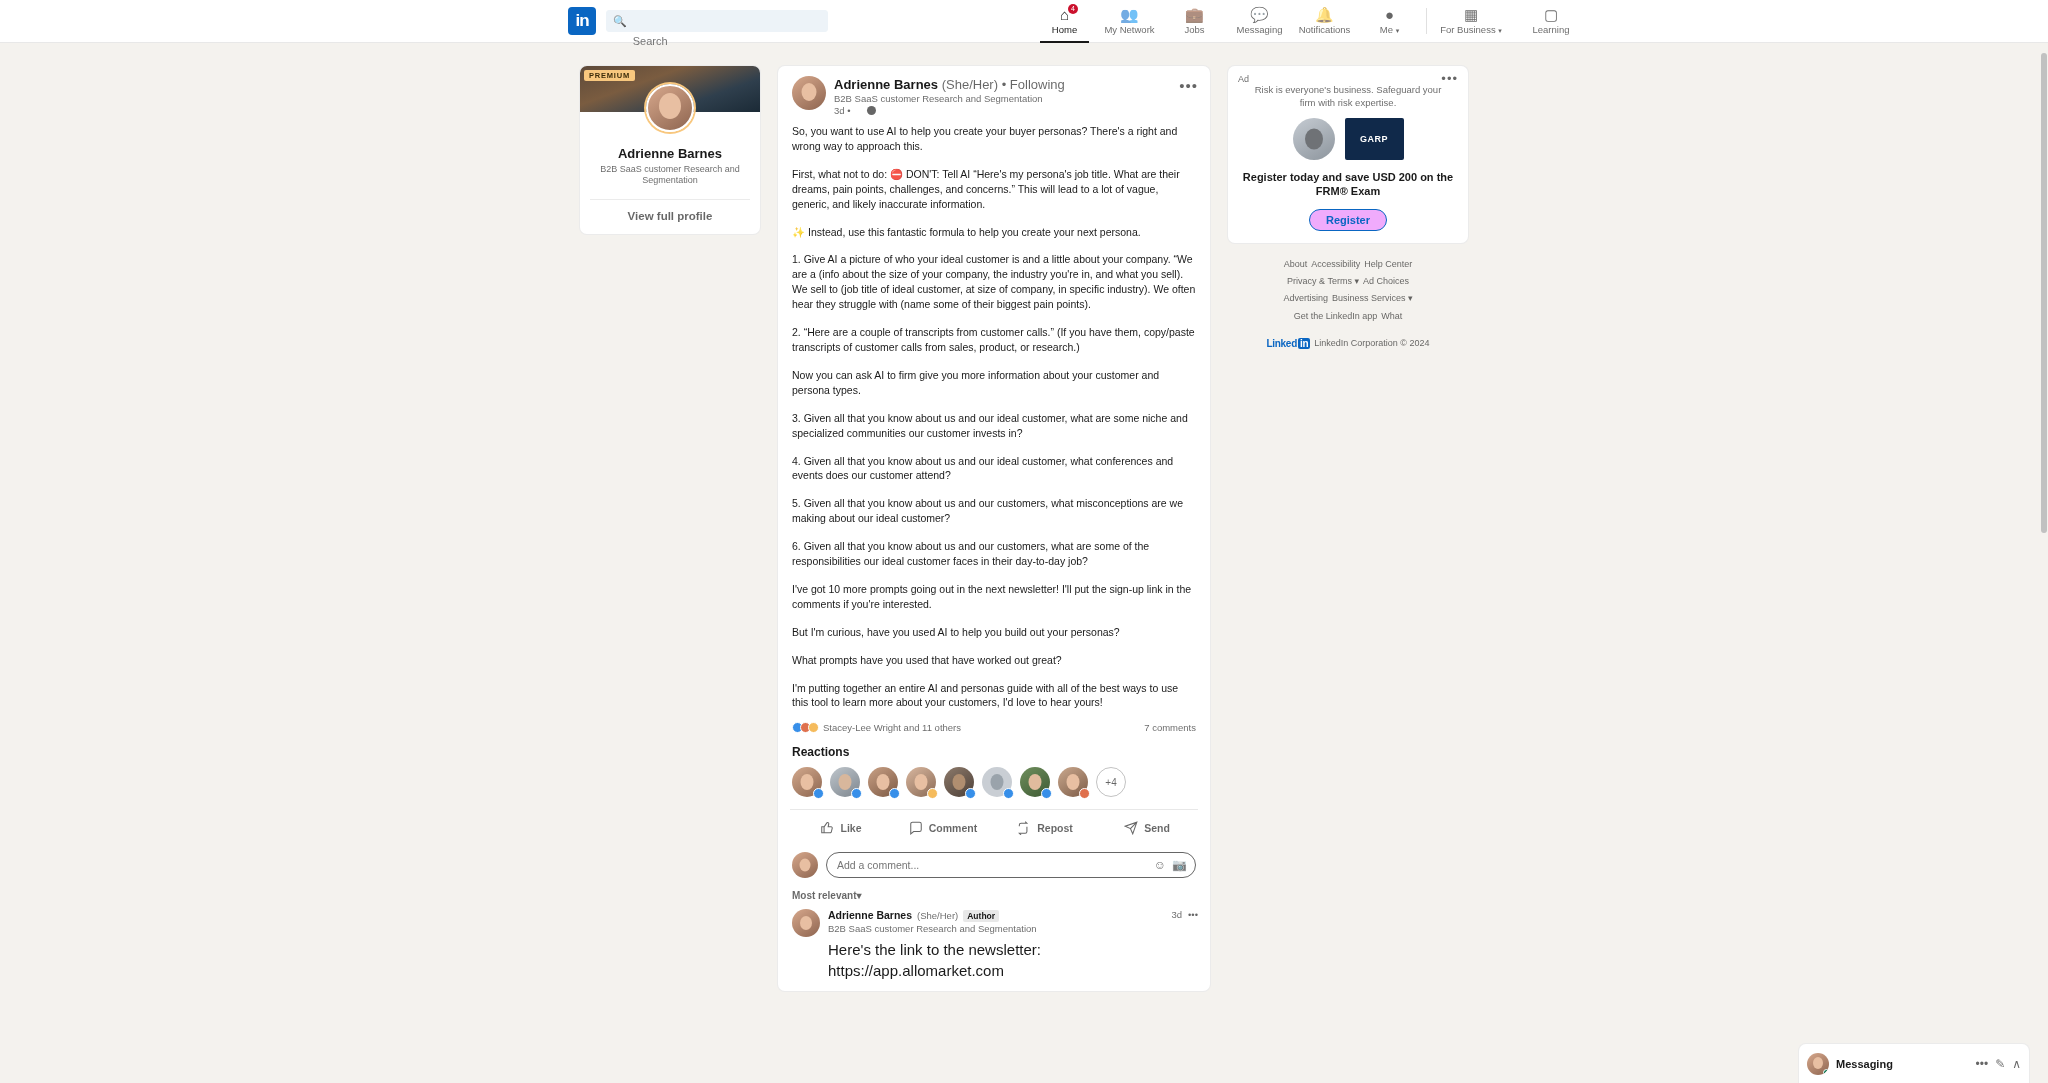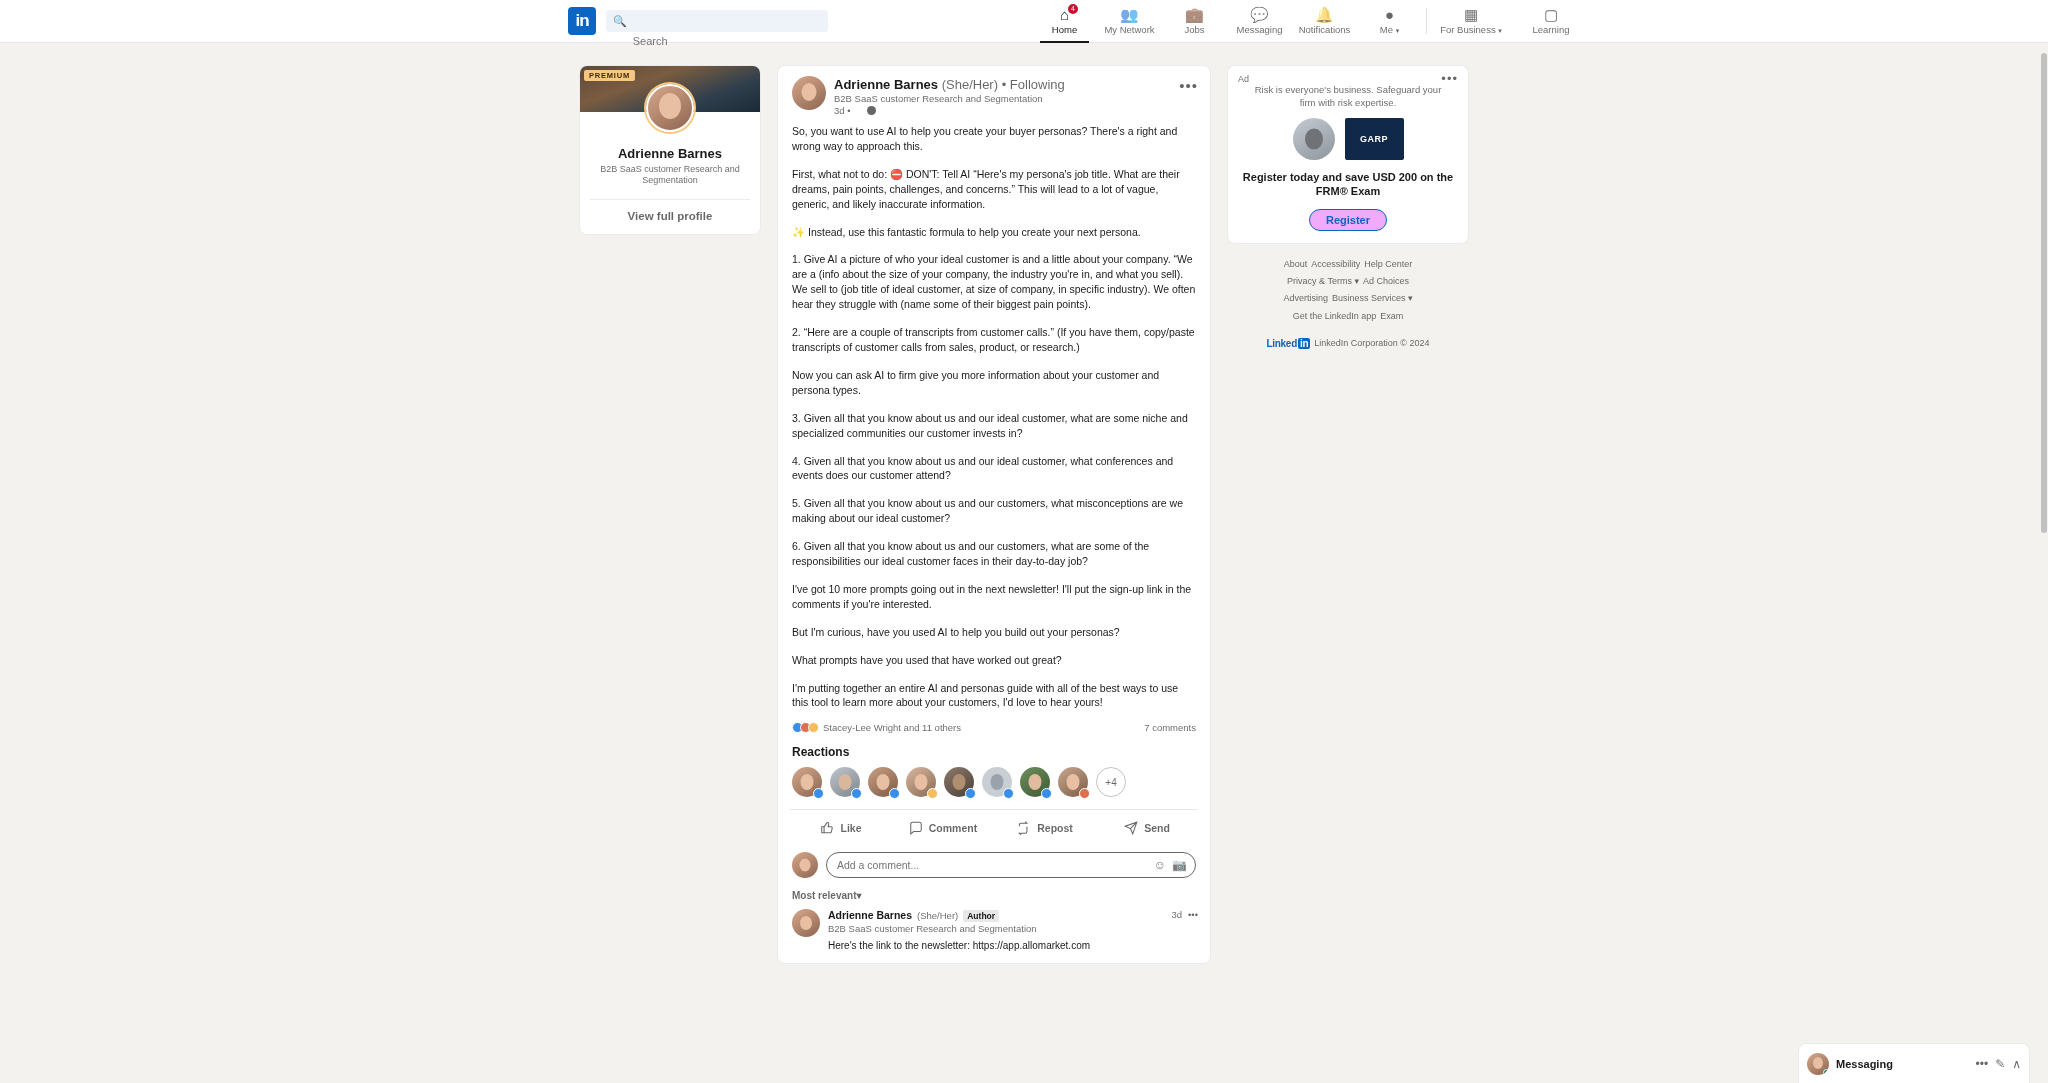--- a/index.html
+++ b/index.html
@@ -188,21 +188,21 @@
   .cm-head { display: flex; align-items: baseline; gap: 5px; }
   .cm-name { font-size: 10.5px; font-weight: bold; }
   .cm-pron { font-size: 9.5px; color: #00000099; font-weight: normal; }
   .author-tag {
     background: #e8e8e8; font-size: 8.5px; padding: 1px 4px; border-radius: 2px;
     color: #000000e6; font-weight: bold;
   }
   .cm-right { position: absolute; right: 12px; top: 0; display: flex; gap: 6px; align-items: center; }
   .cm-time { font-size: 9.5px; color: #00000099; }
   .cm-sub { font-size: 9.5px; color: #00000099; margin-top: 1px; }
-  .cm-text { font-size: 10px; margin-top: 5px; line-height: 1.4; }
+  .cm-text { font-size: 15px; margin-top: 5px; line-height: 1.4; }
 
   
   .ad-card { padding: 8px 10px 12px; position: relative; }
   .ad-top { display: flex; justify-content: space-between; align-items: flex-start; }
   .ad-label { font-size: 9px; color: #00000099; }
   .ad-dots { font-size: 13px; color: #00000099; letter-spacing: 1px; line-height: 9px; cursor: pointer; }
   .ad-head { font-size: 9.5px; color: #00000099; text-align: center; line-height: 1.35; padding: 0 10px; }
   .ad-imgs { display: flex; justify-content: center; align-items: center; gap: 10px; margin-top: 8px; }
   .ad-avatar {
     width: 42px; height: 42px; border-radius: 50%;
@@ -520,21 +520,21 @@
       <div class="frow">
         <span><span>Privacy &amp; Terms</span> <span>▾</span></span>
         <span>Ad Choices</span>
       </div>
       <div class="frow">
         <span>Advertising</span>
         <span><span>Business Services</span> <span>▾</span></span>
       </div>
       <div class="frow">
         <span>Get the LinkedIn app</span>
-        <span>Exam</span>
+        <span>What</span>
       </div>
       <div class="foot-brand">
         <span class="foot-logo"><span>Linked</span><span class="in-box">in</span></span>
         <span>LinkedIn Corporation © 2024</span>
       </div>
     </div>
   </div>
 </div>
 
 <div class="msg-dock">

